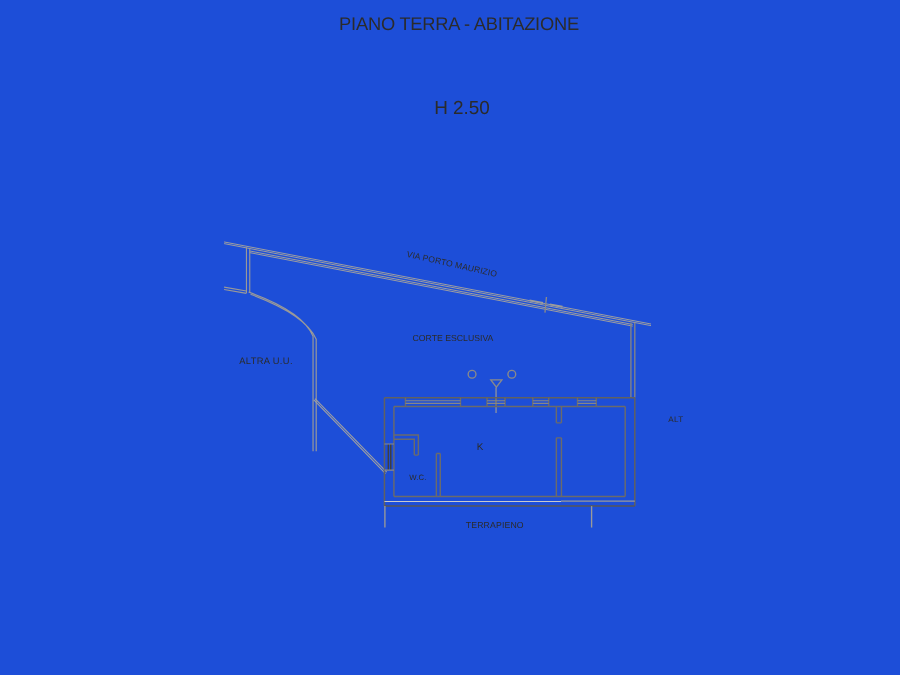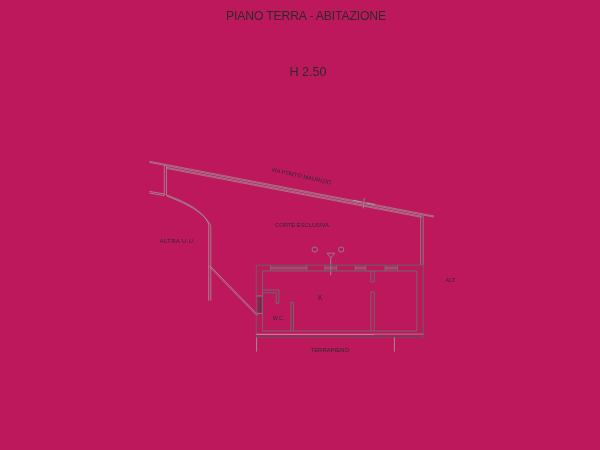--- a/index.html
+++ b/index.html
@@ -1,16 +1,16 @@
 <!DOCTYPE html>
 <html><head>
 <meta charset="utf-8">
 <style>
   html,body{margin:0;padding:0;background:#ffffff;}
-  .page{position:relative;width:600px;height:450px;background:#be185d;overflow:hidden;
+  .page{position:relative;width:600px;height:450px;background:#1d4ed8;overflow:hidden;
         font-family:"Liberation Sans", sans-serif;}
   svg{position:absolute;left:0;top:0;}
   text{fill:#2b2b2b;}
 </style>
 </head>
 <body>
 <div class="page">
 <svg width="600" height="450" viewBox="0 0 600 450">
 
 <text x="306" y="20.1" font-size="12.2" letter-spacing="-0.15" text-anchor="middle" fill="#222">PIANO TERRA - ABITAZIONE</text>

